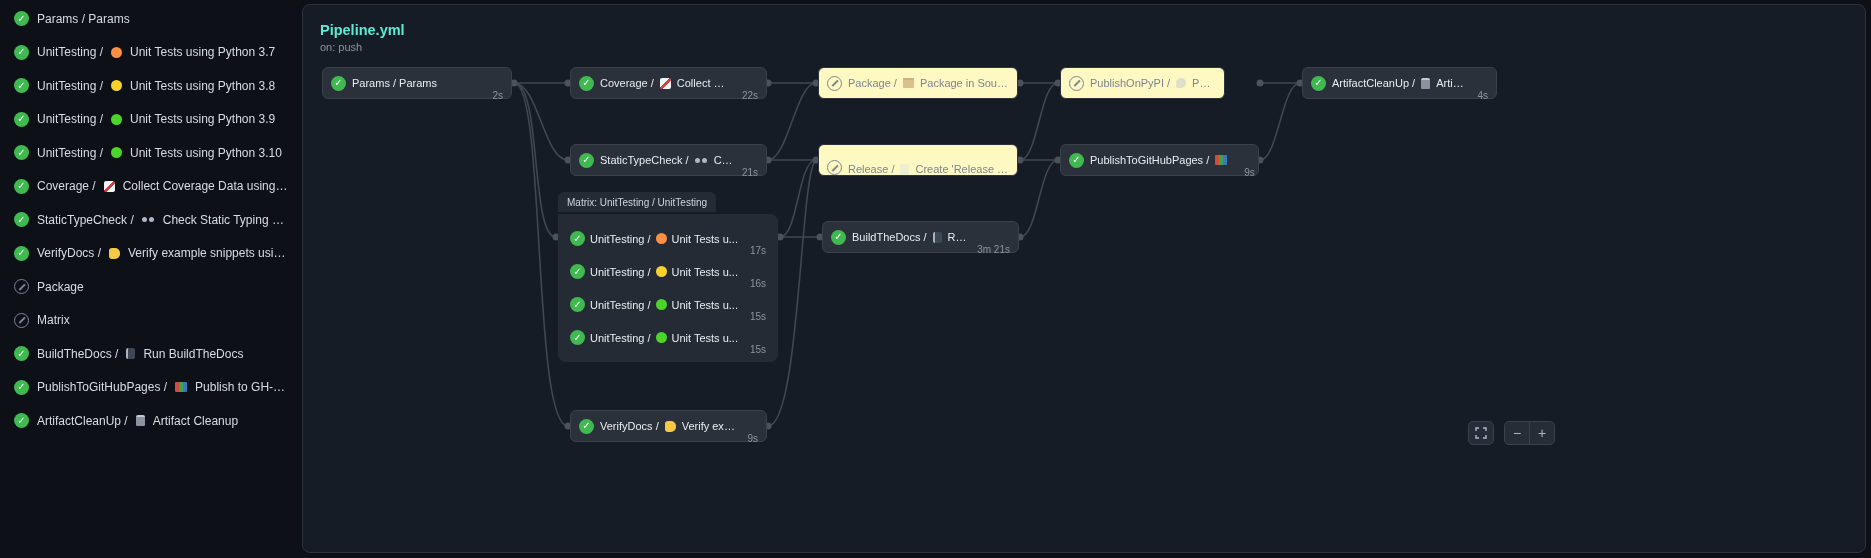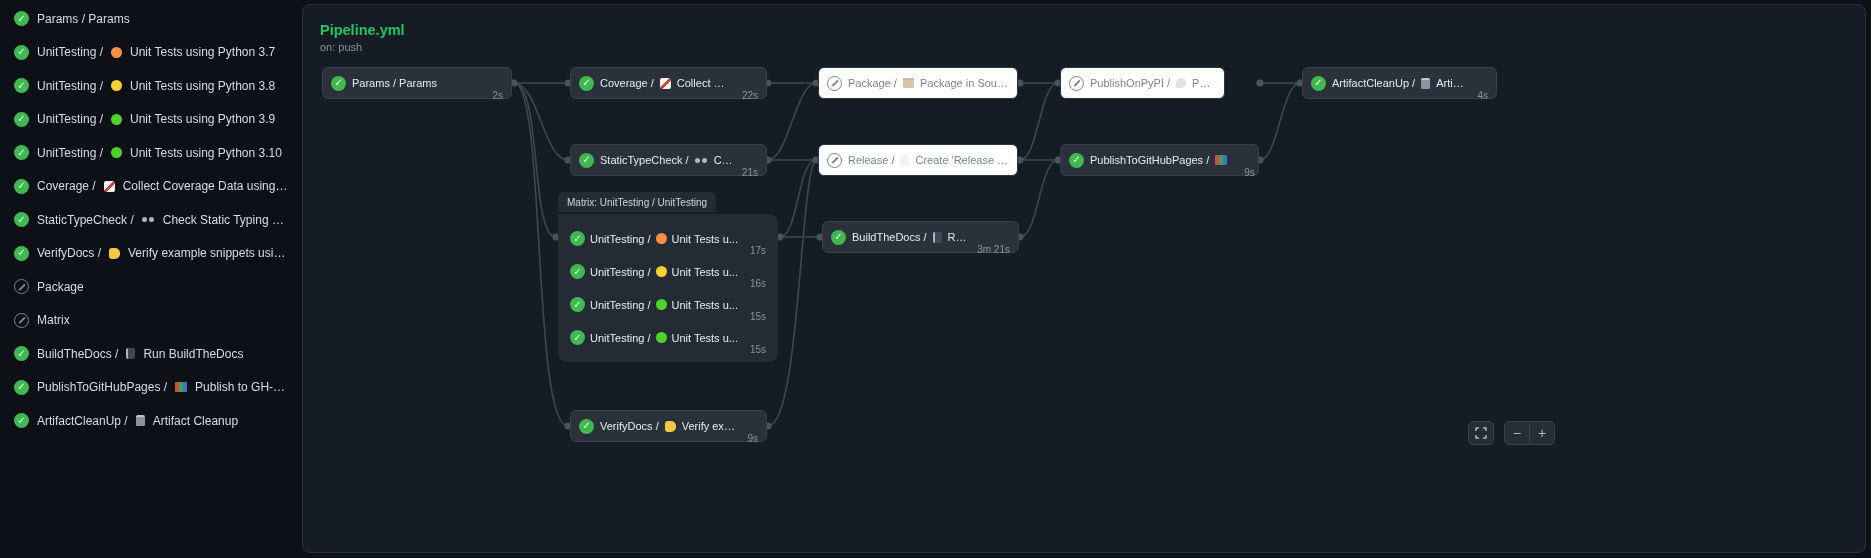--- a/index.html
+++ b/index.html
@@ -37,36 +37,36 @@
   .em-trash{width:9px;height:11px;border-radius:2px 2px 1px 1px;background:linear-gradient(#c3cad1 0 2px,#8b949e 2px);}
   .em-box{width:11px;height:10px;border-radius:1px;background:#b07d4a;box-shadow:inset 0 2px 0 #8c5e33;}
   .em-page{width:9px;height:11px;border-radius:1px;background:#dde3e9;}
   .em-rocket{width:10px;height:10px;border-radius:50% 50% 50% 2px;background:#b9c2cb;}
   .n-skip .em, .sb-item.skip .em{opacity:.45;}
 
   
   .panel{position:absolute;left:302px;top:4px;width:1564px;height:549px;background:#161c26;
          border:1px solid #2a323c;border-radius:8px;box-sizing:border-box;z-index:0;}
   .hdr{position:absolute;left:320px;top:22px;z-index:3;}
-  .hdr-title{font-size:14.5px;font-weight:700;color:#22c55e;}
+  .hdr-title{font-size:14.5px;font-weight:700;color:#5eead4;}
   .hdr-sub{font-size:11px;color:#8b949e;margin-top:3px;}
 
   
   .edges{position:absolute;left:0;top:0;width:1871px;height:558px;z-index:1;pointer-events:none;}
   .edges path{stroke:#3f4752;stroke-width:1.6;fill:none;}
   .edges circle{fill:#4a525c;}
 
   
   .node{position:absolute;z-index:3;display:flex;align-items:center;gap:6px;height:32px;padding:0 8px;
         box-sizing:border-box;border-radius:6px;font-size:11px;cursor:pointer;
         background:#2a313a;border:1px solid #39414c;color:#e6edf3;}
   .node .pre{white-space:nowrap;flex:0 0 auto;}
   .node .post,.mrow .post{white-space:nowrap;overflow:hidden;text-overflow:ellipsis;flex:1 1 auto;min-width:0;}
   .dur{margin-left:auto;font-size:10px;color:#8b949e;white-space:nowrap;padding-left:5px;flex:0 0 auto;margin-top:24px;}
-  .n-skip{background:#ffffff;border-color:#2c333d;color:#7d8590;}
+  .n-skip{background:#fef9c3;border-color:#2c333d;color:#7d8590;}
 
   
   .matrix-tab{position:absolute;left:558px;top:192px;z-index:2;background:#252b34;color:#cdd5dd;
               font-size:10px;padding:5px 9px 4px;border-radius:6px 6px 0 0;white-space:nowrap;}
   .matrix-body{position:absolute;left:558px;top:214px;width:220px;height:148px;z-index:2;background:#252b34;
                border-radius:0 8px 8px 8px;padding:8px;box-sizing:border-box;}
   .mrow{display:flex;align-items:center;gap:5px;height:33px;padding:0 4px;font-size:11px;color:#e6edf3;
         border-radius:6px;cursor:pointer;}
 
   
@@ -270,21 +270,21 @@
     <span class="dur">9s</span>
   </div>
 
   <div class="node n-skip" style="left:818px;top:67px;width:200px;">
     <span class="st st-skip"></span>
     <span class="pre">Package /</span>
     <span class="em em-box"></span>
     <span class="post">Package in Source...</span>
   </div>
 
-  <div class="node n-skip" style="left:818px;top:144px;width:200px;">
+  <div class="node n-skip" style="left:818px;top:144px;width:200px;align-items:flex-end;">
     <span class="st st-skip"></span>
     <span class="pre">Release /</span>
     <span class="em em-page"></span>
     <span class="post">Create 'Release Pa...</span>
   </div>
 
   <div class="node" style="left:822px;top:221px;width:197px;">
     <span class="st st-success"></span>
     <span class="pre">BuildTheDocs /</span>
     <span class="em em-notebook"></span>

